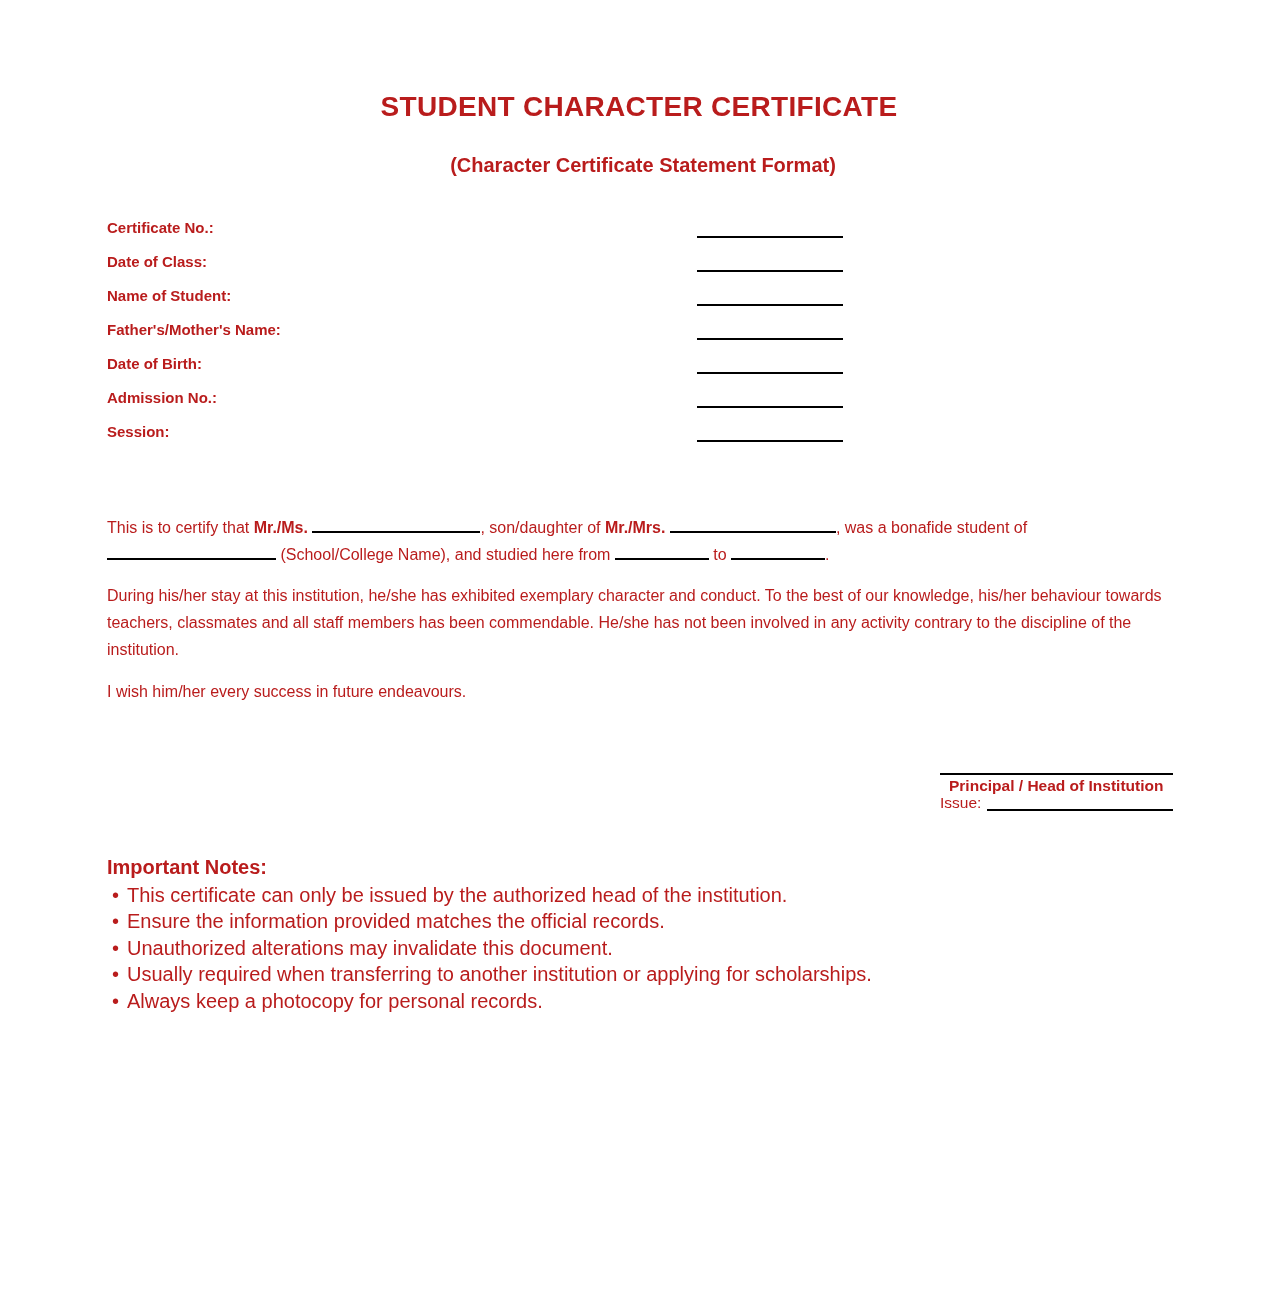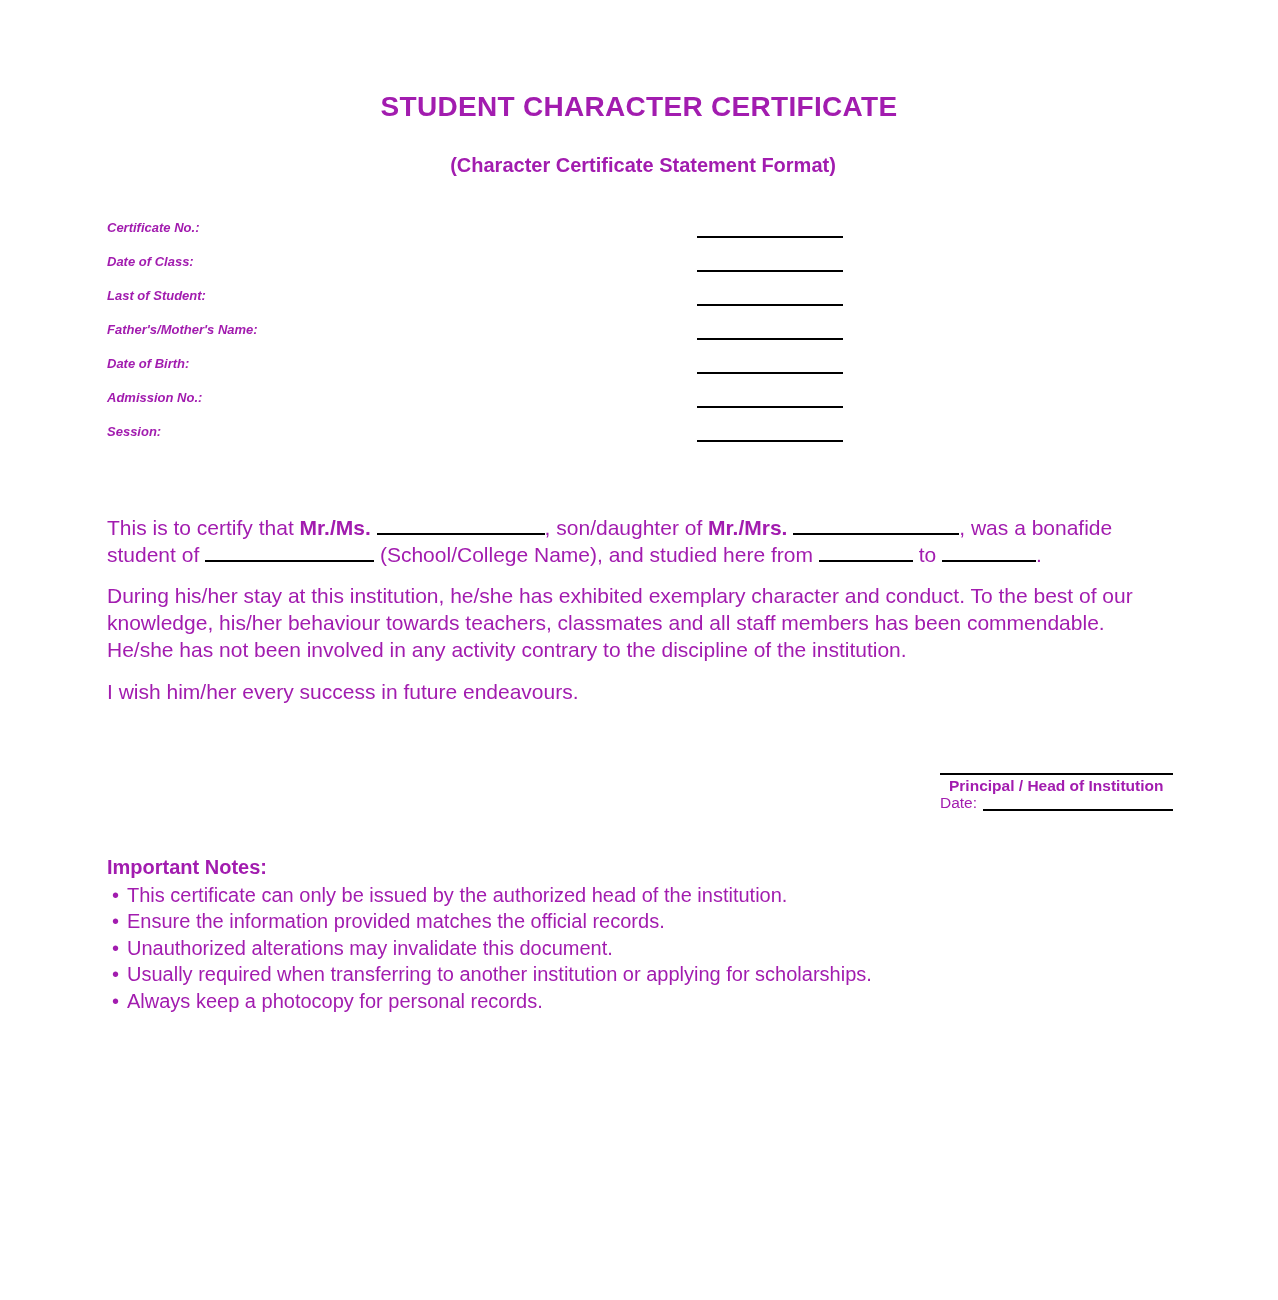--- a/index.html
+++ b/index.html
@@ -3,21 +3,21 @@
 <meta charset="utf-8">
 <style>
   * { box-sizing: border-box; }
   html, body { margin: 0; padding: 0; background: #ffffff; }
   .page {
     position: relative;
     width: 1278px;
     height: 1300px;
     background: #ffffff;
     font-family: "Liberation Sans", sans-serif;
-    color: #a21caf;
+    color: #b91c1c;
     overflow: hidden;
   }
   .doc-title {
     position: absolute;
     top: 91px; left: 0;
     width: 100%;
     text-align: center;
     font-size: 28px;
     font-weight: 700;
     letter-spacing: 0.3px;
@@ -33,36 +33,35 @@
     margin: 4px;
   }
   .fields {
     position: absolute;
     top: 211px; left: 107px;
     width: 1065px;
   }
   .field-row { position: relative; height: 34px; }
   .field-label {
     font-weight: 700;
-    font-size: 13px;
+    font-size: 15px;
     line-height: 34px;
     display: inline-block;
-    font-style: italic;
   }
   .field-line {
     position: absolute;
     left: 590px; top: 25px;
     width: 146px; height: 0;
     border-bottom: 2px solid #000;
   }
   .para {
     position: absolute;
     left: 107px;
     width: 1063px;
-    font-size: 21px;
+    font-size: 16px;
     line-height: 27px;
     margin: 0;
   }
   .para b { font-weight: 700; }
   #certify-para { top: 514px; }
   #conduct-para { top: 582px; }
   #wish-para    { top: 678px; }
   .blank {
     display: inline-block;
     height: 12px;
@@ -124,21 +123,21 @@
   <div class="fields">
     <div class="field-row">
       <span class="field-label">Certificate No.:</span>
       <span class="field-line"></span>
     </div>
     <div class="field-row">
       <span class="field-label">Date of Class:</span>
       <span class="field-line"></span>
     </div>
     <div class="field-row">
-      <span class="field-label">Last of Student:</span>
+      <span class="field-label">Name of Student:</span>
       <span class="field-line"></span>
     </div>
     <div class="field-row">
       <span class="field-label">Father's/Mother's Name:</span>
       <span class="field-line"></span>
     </div>
     <div class="field-row">
       <span class="field-label">Date of Birth:</span>
       <span class="field-line"></span>
     </div>
@@ -155,21 +154,21 @@
   <p class="para" id="certify-para"><span>This is to certify that</span> <b>Mr./Ms.</b> <span class="blank w-name1"></span><span>, son/daughter of</span> <b>Mr./Mrs.</b> <span class="blank w-name2"></span><span>, was a bonafide student of</span> <span class="blank w-school"></span> <span>(School/College Name), and studied here from</span> <span class="blank w-date"></span> <span>to</span> <span class="blank w-date"></span><span>.</span></p>
 
   <p class="para" id="conduct-para">During his/her stay at this institution, he/she has exhibited exemplary character and conduct. To the best of our knowledge, his/her behaviour towards teachers, classmates and all staff members has been commendable. He/she has not been involved in any activity contrary to the discipline of the institution.</p>
 
   <p class="para" id="wish-para">I wish him/her every success in future endeavours.</p>
 
   <div class="signature">
     <div class="sig-line"></div>
     <div class="sig-title">Principal / Head of Institution</div>
     <div class="sig-date">
-      <span>Date:</span>
+      <span>Issue:</span>
       <span class="blank"></span>
     </div>
   </div>
 
   <div class="notes">
     <p class="notes-heading">Important Notes:</p>
     <ul>
       <li>This certificate can only be issued by the authorized head of the institution.</li>
       <li>Ensure the information provided matches the official records.</li>
       <li>Unauthorized alterations may invalidate this document.</li>

